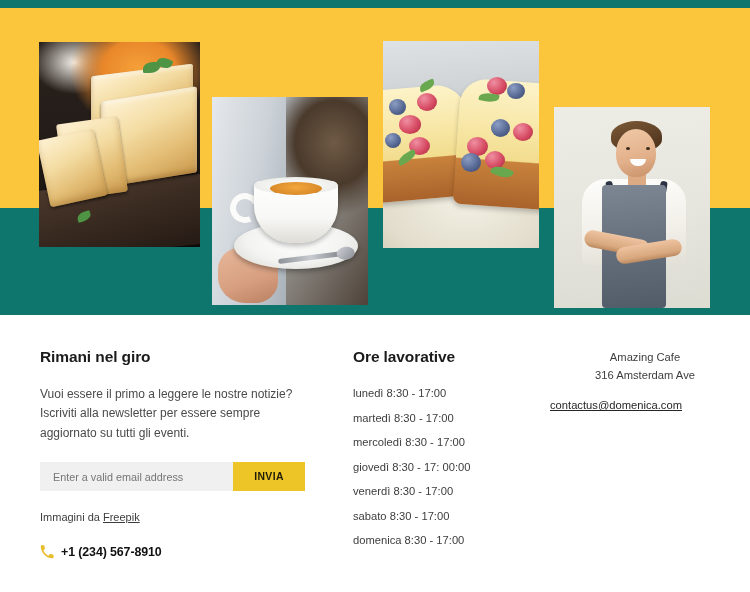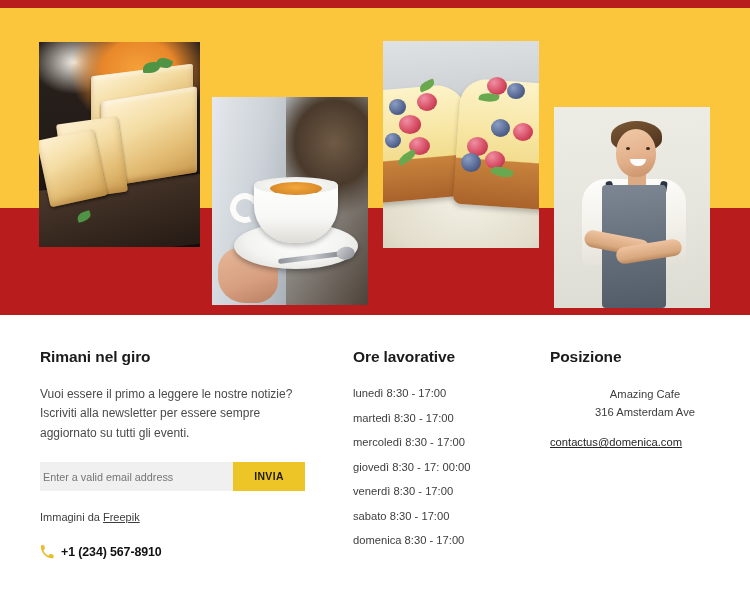--- a/index.html
+++ b/index.html
@@ -9,21 +9,21 @@
     height: 592px;
     background: #ffffff;
     font-family: "Liberation Sans", sans-serif;
     overflow: hidden;
   }
 
   .page {
     position: relative;
     width: 750px;
     height: 592px;
-    background: #b91c1c;
+    background: #0f766e;
   }
 
   
   .hero {
     position: absolute;
     left: 0;
     top: 0;
     width: 750px;
     height: 315px;
   }
@@ -220,21 +220,21 @@
     margin-bottom: 20px;
   }
   .email-input {
     flex: 1;
     border: none;
     outline: none;
     background: #f0f0f0;
     font-family: "Liberation Sans", sans-serif;
     font-size: 10.8px;
     color: #8b8b8b;
-    padding: 0 3px;
+    padding: 0 13px;
   }
   .send-btn {
     width: 72px;
     border: none;
     background: #edc527;
     color: #1f1b09;
     font-family: "Liberation Sans", sans-serif;
     font-size: 10.4px;
     font-weight: bold;
     letter-spacing: 0.4px;
@@ -371,20 +371,19 @@
         <li>martedì 8:30 - 17:00</li>
         <li>mercoledì 8:30 - 17:00</li>
         <li>giovedì 8:30 - 17: 00:00</li>
         <li>venerdì 8:30 - 17:00</li>
         <li>sabato 8:30 - 17:00</li>
         <li>domenica 8:30 - 17:00</li>
       </ul>
     </div>
 
     <div class="col col-loc">
-      <h2>Posizione</h2>
       <div class="addr-line">Amazing Cafe</div>
       <div class="addr-line">316 Amsterdam Ave</div>
       <a class="email-link" href="#">contactus@domenica.com</a>
     </div>
 
   </div>
 </div>
 
 </body></html>

